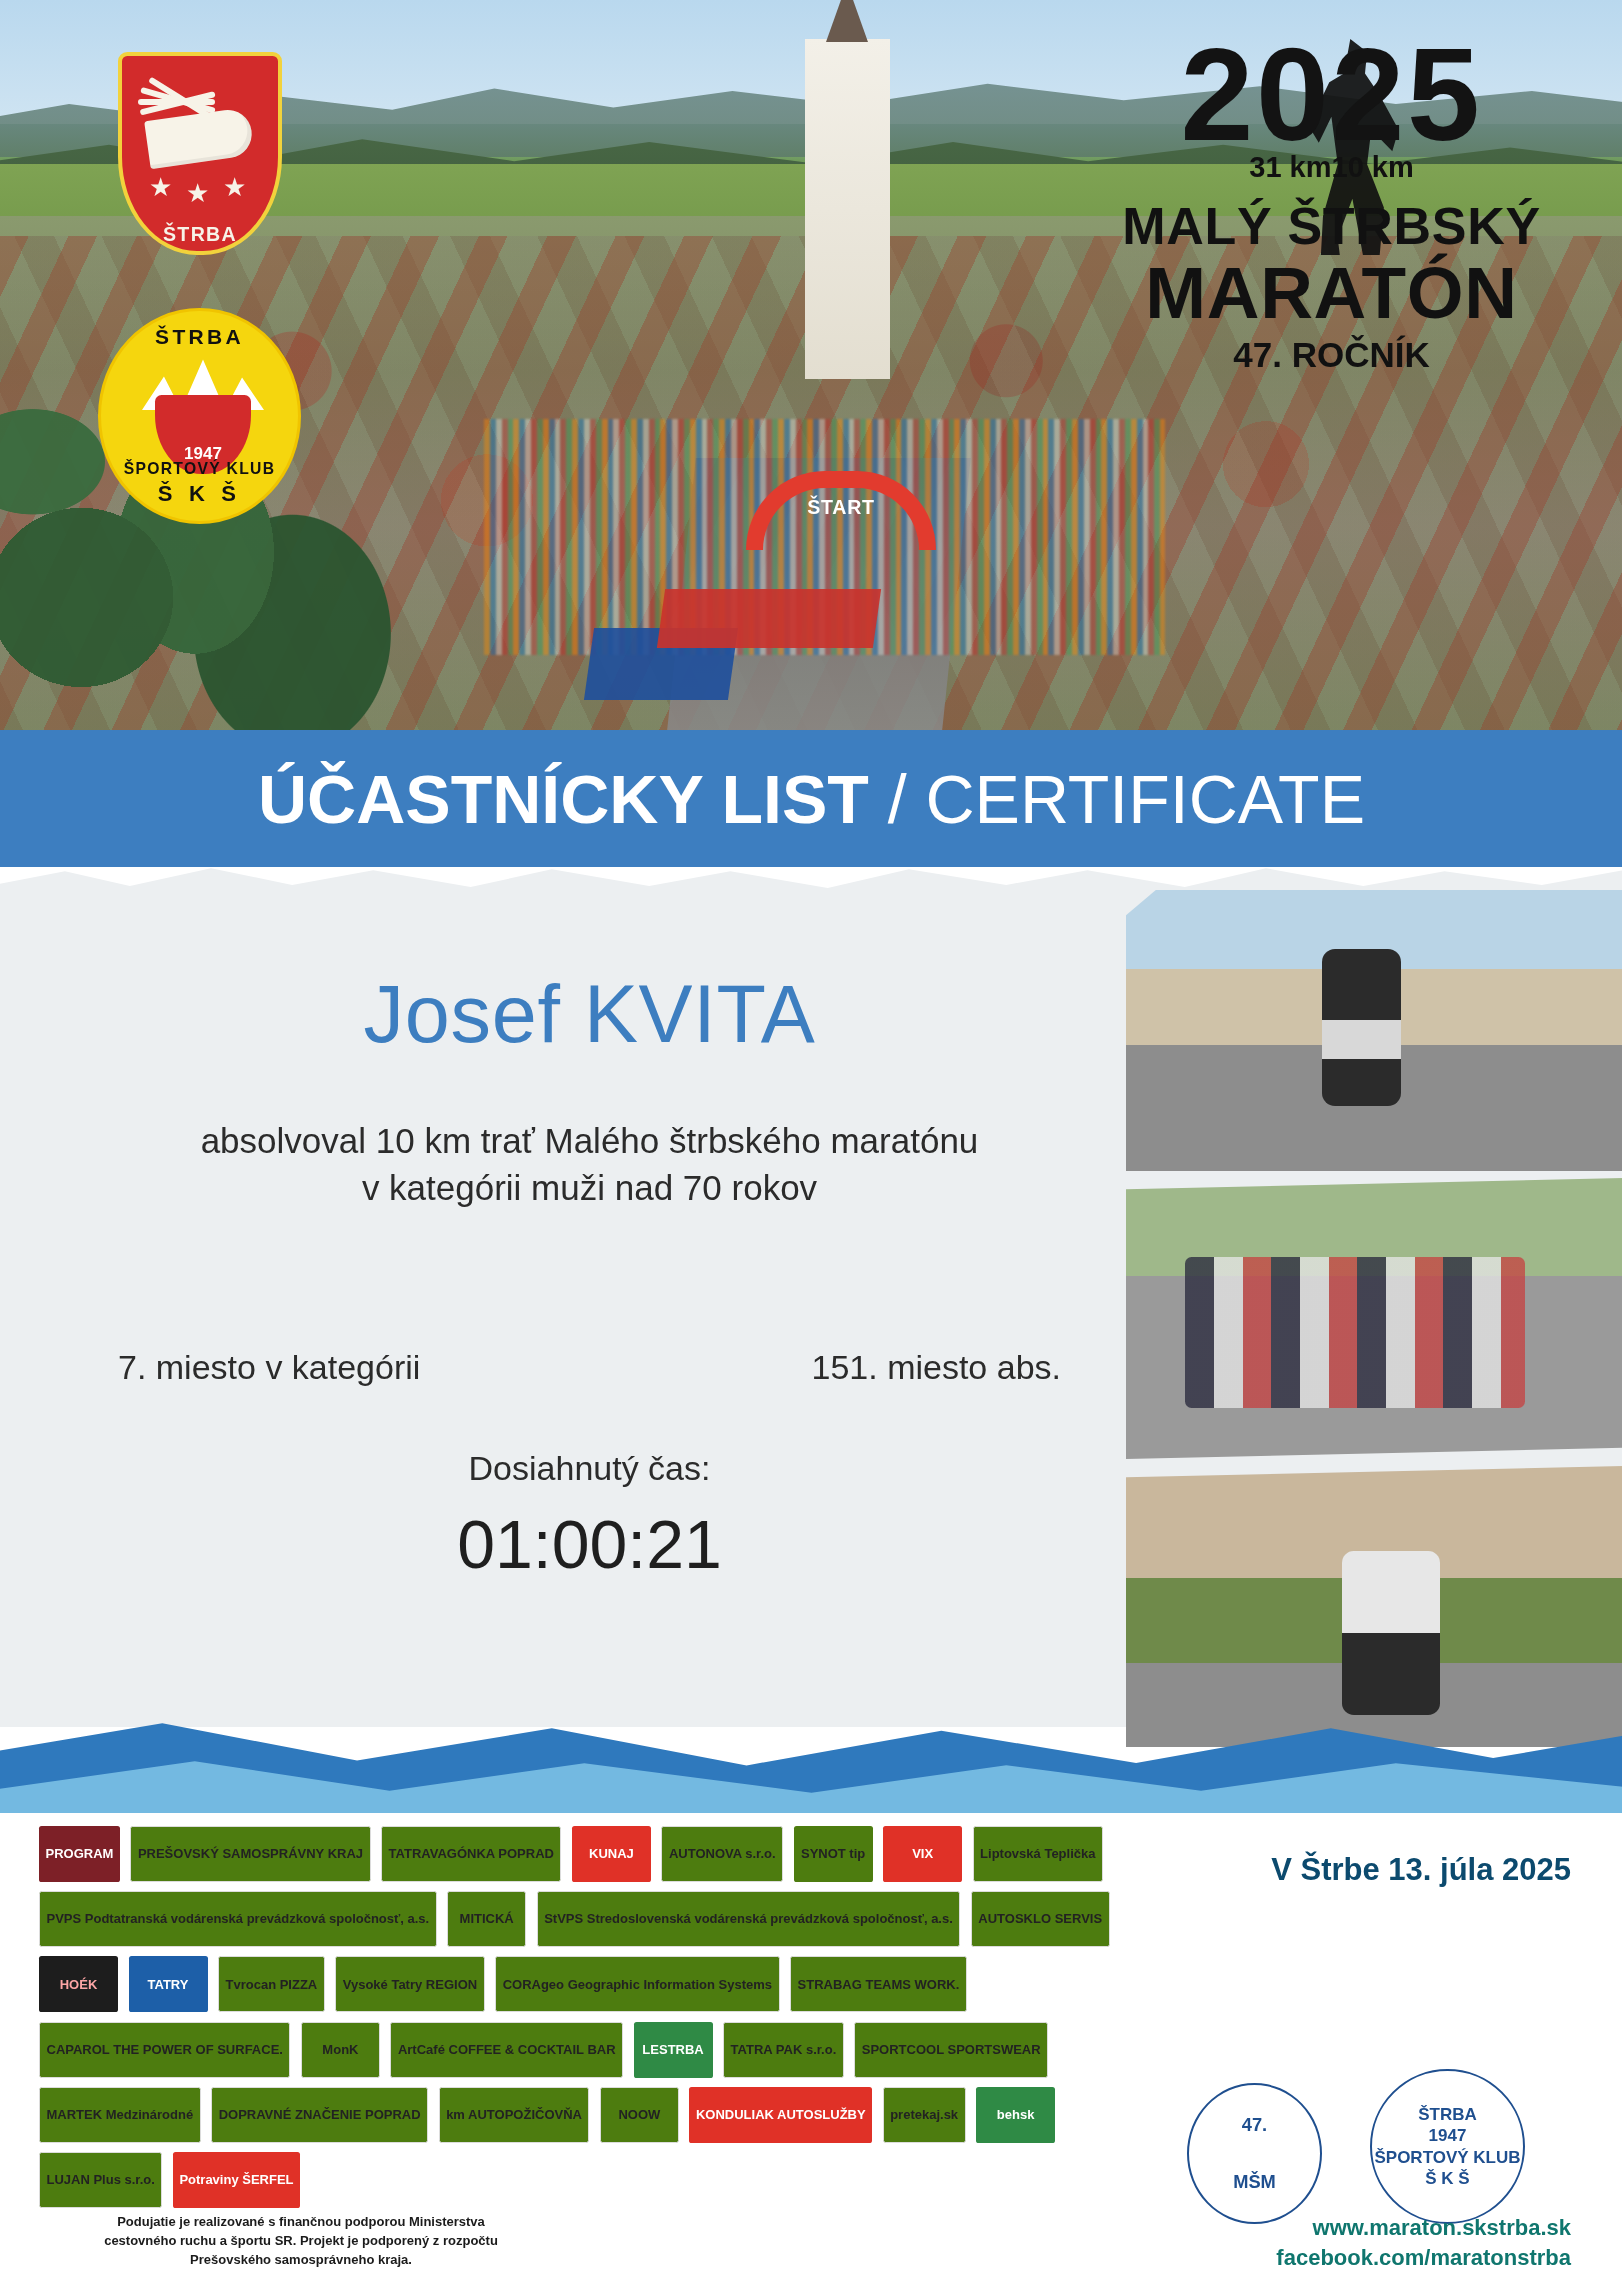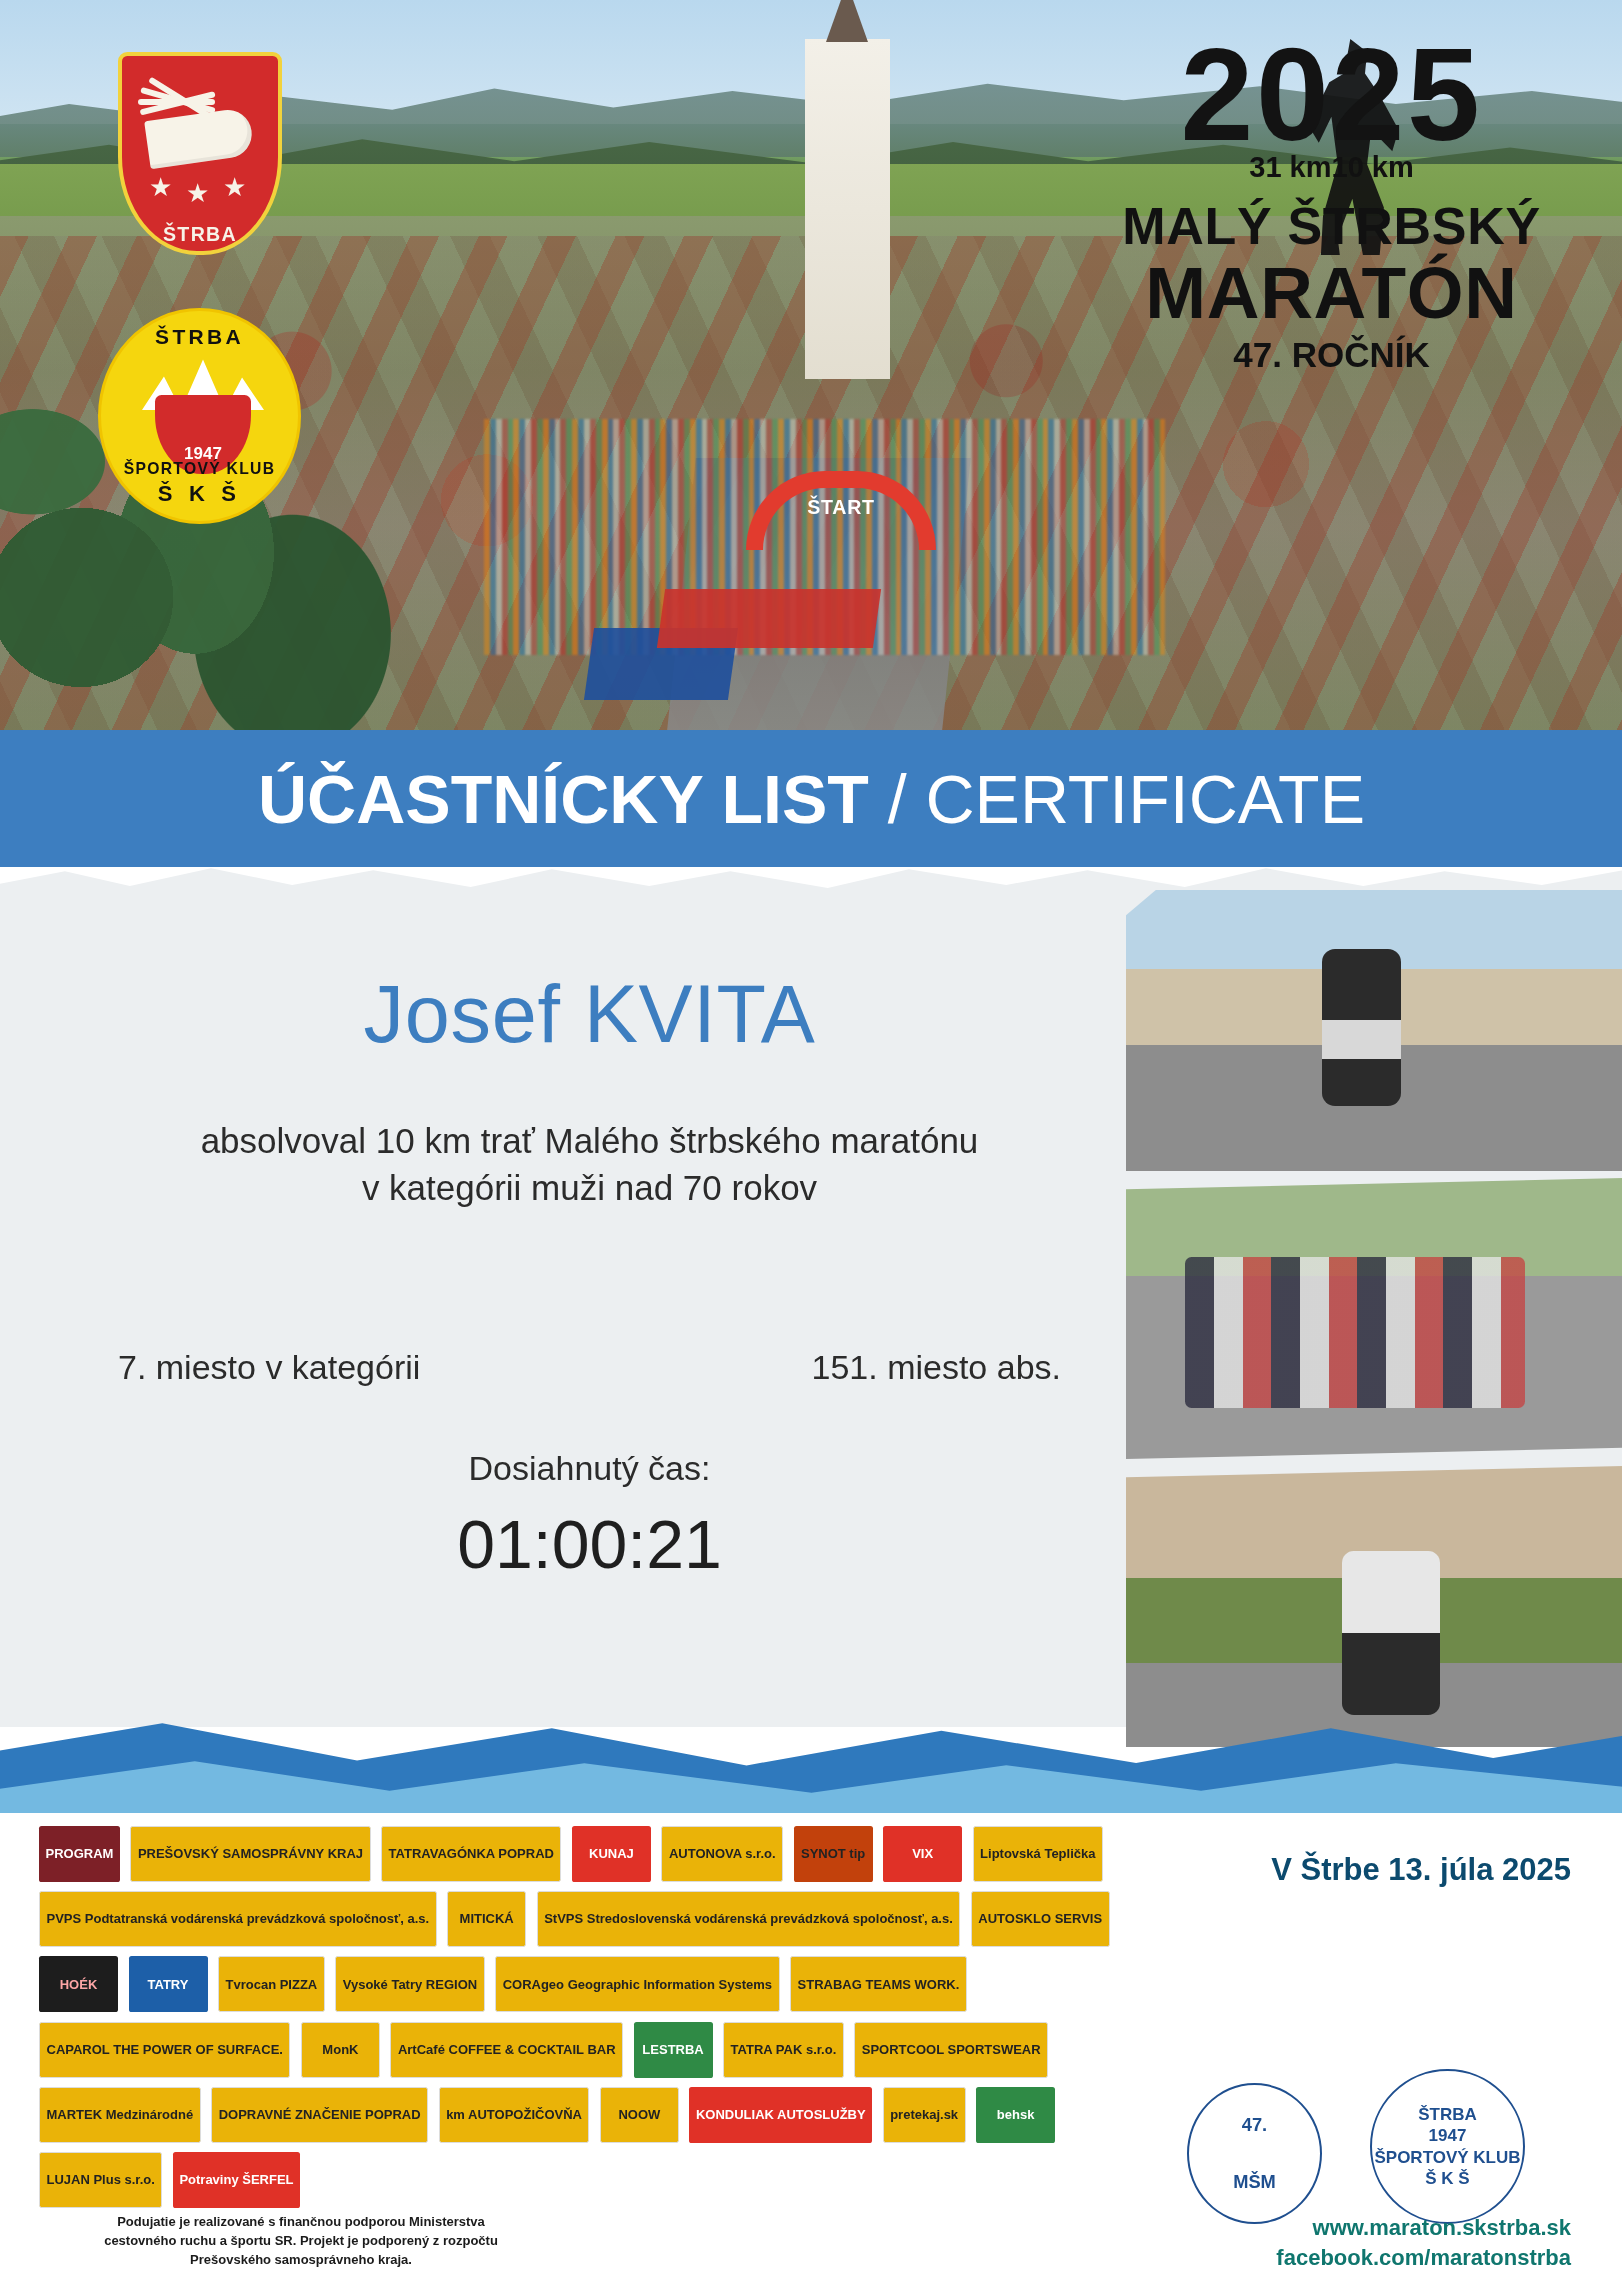--- a/index.html
+++ b/index.html
@@ -374,22 +374,22 @@
     text-align: center;
     color: #222;
     line-height: 1.05;
     border-radius: 2.6px;
     background: #f3f4f6;
   }
   .logo.red { background:#e03127; color:#fff; }
   .logo.blue { background:#1d5fa8; color:#fff; }
   .logo.dark { background:#1d1d1d; color:#fca5a5; }
   .logo.green { background:#2f8a45; color:#fff; }
-  .logo.yellow { background:#c2410c; color:#222; }
-  .logo.white { background:#eab308; color:#222; border:0.7px solid #dcdcdc; }
+  .logo.yellow { background:#4d7c0f; color:#222; }
+  .logo.white { background:#4d7c0f; color:#222; border:0.7px solid #dcdcdc; }
   .logo.maroon { background:#7d2027; color:#fff; }
 
   .footer-note {
     position: absolute;
     left: 98px; bottom: 26px;
     width: 406px;
     font-size: 13px; font-weight: bold; line-height: 1.45;
     color: #1b1b1b; text-align: center;
   }
   .footer-date {

